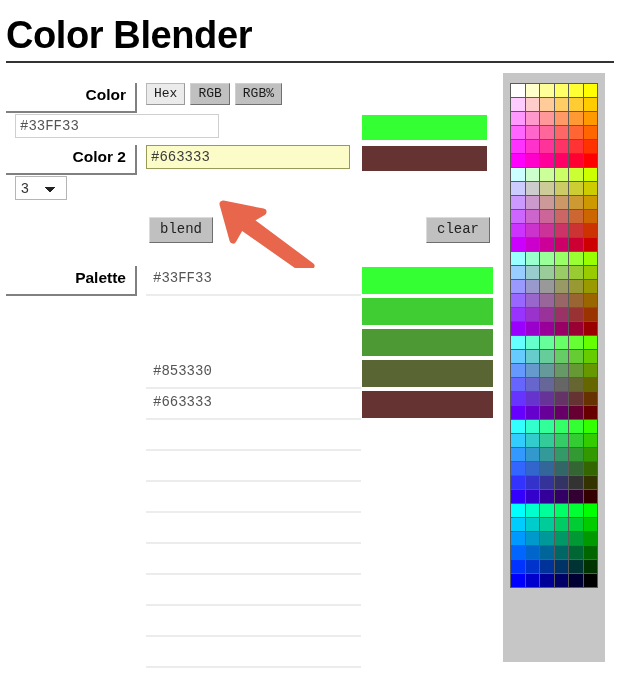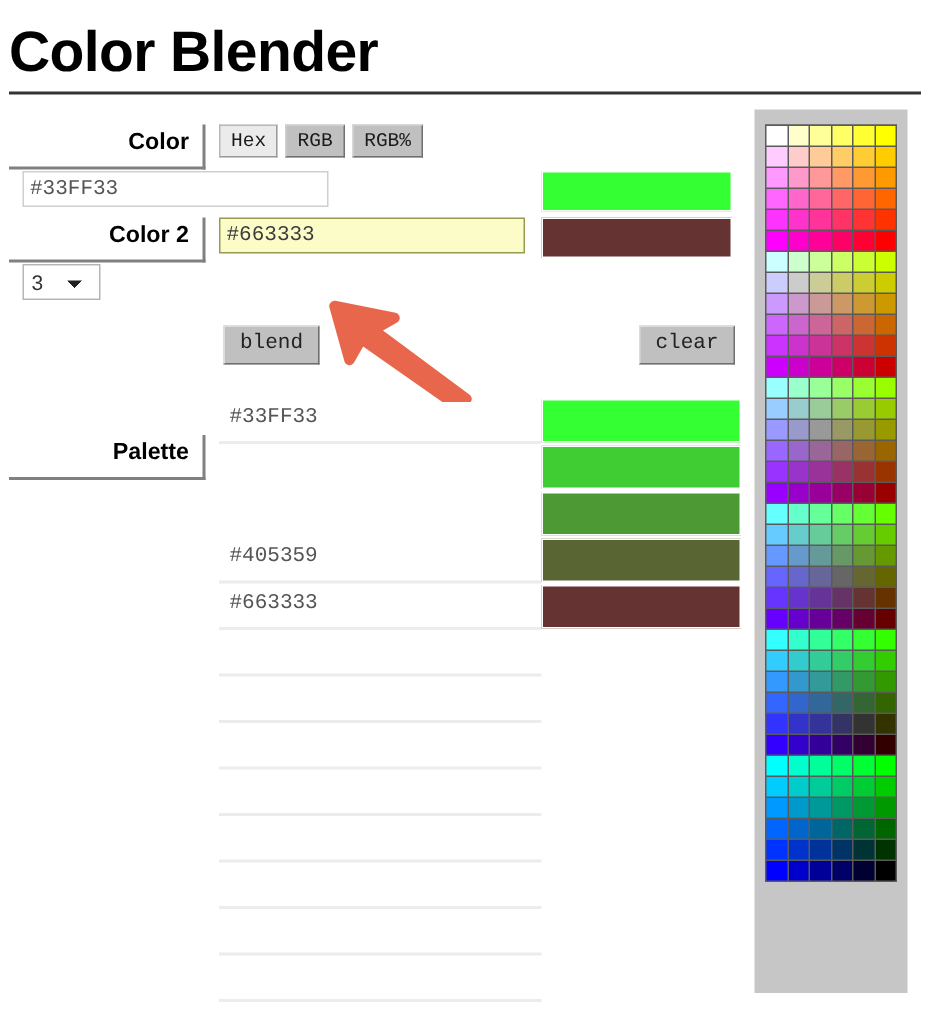--- a/index.html
+++ b/index.html
@@ -189,21 +189,20 @@
     font-weight: bold;
     font-size: 15.5px;
     padding-right: 9px;
     padding-top: 3px;
     height: 30px;
     color: #000;
   }
   .pal-label.bordered {
     border-bottom: 2px solid #808080;
     border-right: 2px solid #808080;
-    margin-top: 24px;
   }
   .pal-hex {
     position: absolute;
     left: 140px;
     top: 0;
     width: 215px;
     height: 30px;
     box-sizing: border-box;
     font-family: "Liberation Mono", monospace;
     font-size: 14px;
@@ -316,21 +315,21 @@
     <div class="pal-row">
       <div class="pal-label"></div>
       <div class="pal-swatch" style="background: rgb(64, 204, 51);"></div>
     </div>
     <div class="pal-row">
       <div class="pal-label"></div>
       <div class="pal-swatch" style="background: rgb(77, 153, 51);"></div>
     </div>
     <div class="pal-row">
       <div class="pal-label"></div>
-      <div class="pal-hex">#405359</div>
+      <div class="pal-hex">#853330</div>
       <div class="pal-swatch" style="background: rgb(89, 102, 51);"></div>
     </div>
     <div class="pal-row">
       <div class="pal-label"></div>
       <div class="pal-hex">#663333</div>
       <div class="pal-swatch" style="background: rgb(102, 51, 51);"></div>
     </div>
     <div class="pal-row">
       <div class="pal-hex"></div>
     </div>

